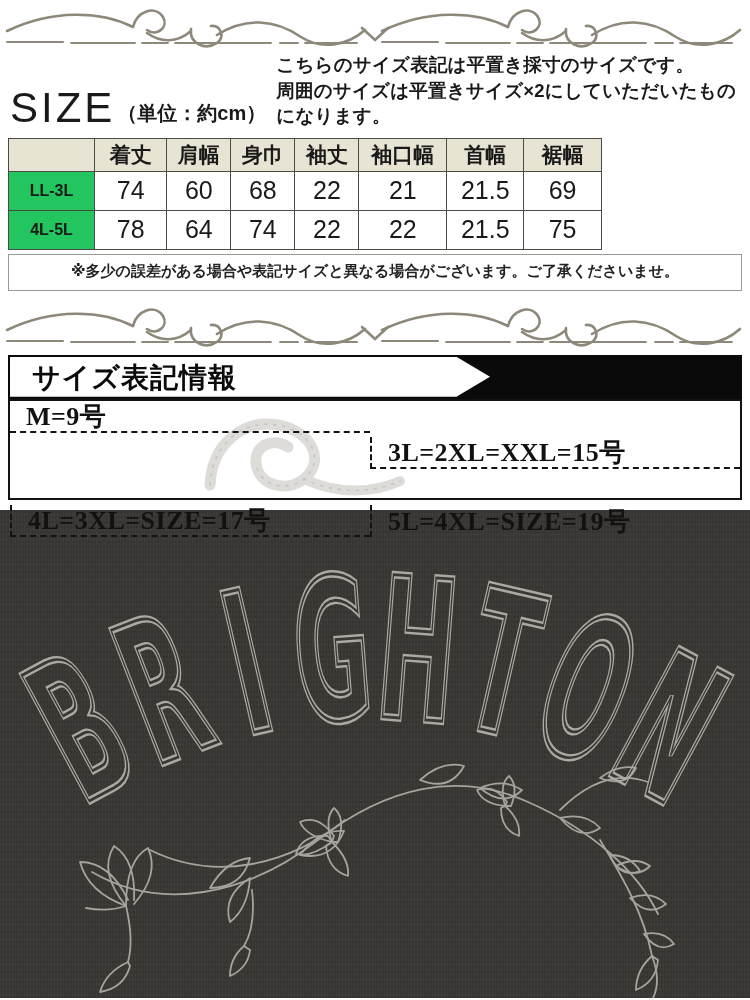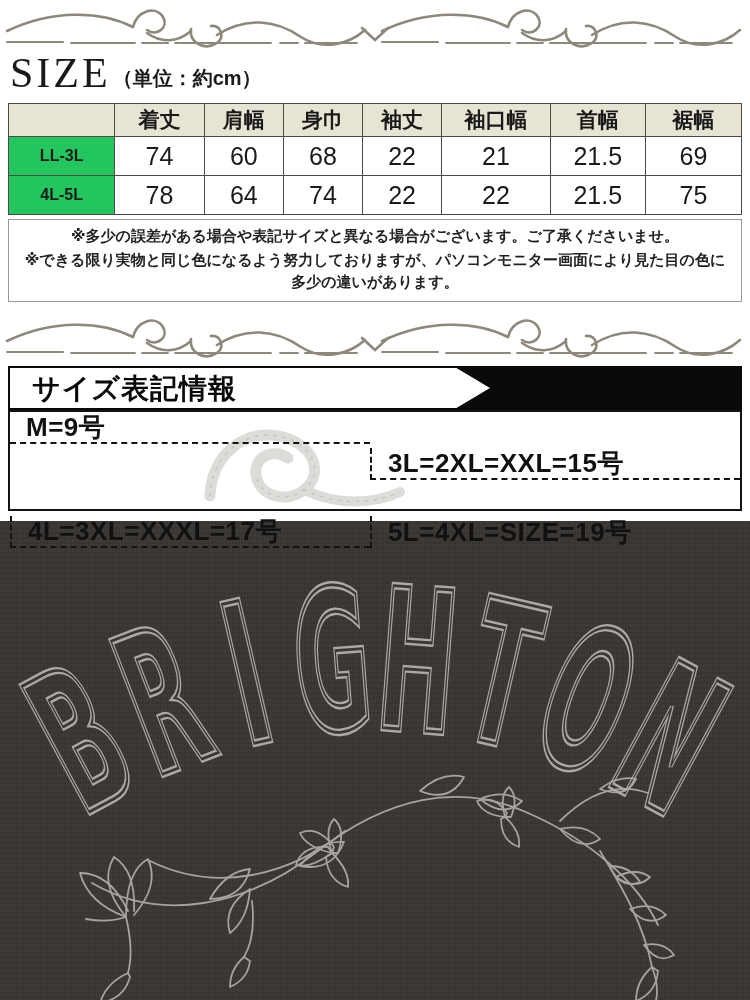--- a/index.html
+++ b/index.html
@@ -5,26 +5,26 @@
   html,body{margin:0;padding:0;background:#ffffff;}
   #page{width:750px;height:1000px;overflow:hidden;background:#fff;
         font-family:"Liberation Sans","DejaVu Sans",sans-serif;color:#1a1a1a;position:relative;}
 
   
   .scroll-border{display:block;width:750px;height:46px;margin-top:4px;}
   .scroll-border.second{margin-top:12px;}
 
   
   .header-row{display:flex;align-items:flex-end;padding:2px 12px 5px 10px;}
-  .size-title{font-size:42px;line-height:1;font-weight:500;letter-spacing:3px;font-family:Liberation Serif, serif;}
+  .size-title{font-size:42px;line-height:1;font-weight:500;letter-spacing:3px;font-family:Liberation Sans, sans-serif;}
   .unit{font-size:20px;font-weight:700;padding:0 0 2px 2px;white-space:nowrap;}
   .desc{font-size:18.5px;font-weight:700;line-height:1.38;margin-left:10px;letter-spacing:0.2px;}
 
   
-  table.size{width:734px;margin:4px 8px 0;border-collapse:collapse;table-layout:fixed;padding-left:15px;}
+  table.size{width:594px;margin:4px 8px 0;border-collapse:collapse;table-layout:fixed;padding-left:15px;}
   table.size th,table.size td{border:1px solid #4b4b45;text-align:center;padding:0;}
   table.size thead th{height:32px;font-size:21px;background:#e8e4d3;font-weight:700;}
   table.size tbody th{background:#22c55e;font-size:16px;font-weight:600;}
   table.size tbody td{height:38px;font-size:25px;font-weight:500;background:#fff;}
 
   
   .notes{margin:4px 8px 0;border:1px solid #9a9a94;padding:5px 10px 6px;font-size:15px;
          font-weight:600;line-height:1.42;color:#222;text-align:center;}
   .notes p{margin:0 0 3px;}
 
@@ -32,21 +32,21 @@
   .banner{margin:6px 8px 0;height:44px;background:#0a0a0a;position:relative;}
   .banner-arrow{position:absolute;left:2px;top:2px;bottom:2px;width:480px;background:#fff;
         clip-path:polygon(0 0,93% 0,100% 50%,93% 100%,0 100%);display:flex;align-items:flex-end;}
   .banner-title{font-family:"Liberation Serif","DejaVu Serif",serif;font-size:28px;font-weight:700;
         padding-left:22px;letter-spacing:1px;color:#0a0a0a;}
 
   
   .conv{margin:0 8px;border:2px solid #131313;position:relative;background:#fff;height:97px;}
   .conv-grid{display:grid;grid-template-columns:49.3% 50.7%;position:relative;z-index:1;height:100%;}
   .conv-cell{height:32.3px;display:flex;align-items:center;padding-left:16px;box-sizing:border-box;
-        font-family:Liberation Sans, sans-serif;font-size:26px;font-weight:600;letter-spacing:0.5px;color:#111;}
+        font-family:Liberation Serif, serif;font-size:26px;font-weight:600;letter-spacing:0.5px;color:#111;}
   .conv-cell.rb{border-bottom:2px dashed #131313;}
   .conv-cell.lb{border-left:2px dashed #131313;margin-top:36px;}
   .tape{position:absolute;left:182px;top:0;z-index:0;opacity:.5;}
 
   
   .photo{margin-top:10px;width:750px;height:488px;background-color:#3a3734;position:relative;
      background-image:
        repeating-linear-gradient(90deg, rgba(255,255,255,.028) 0 1px, rgba(0,0,0,0) 1px 3px),
        repeating-linear-gradient(0deg, rgba(0,0,0,.07) 0 2px, rgba(0,0,0,0) 2px 5px);}
   .embroidery{position:absolute;left:0;top:0;}
@@ -73,20 +73,24 @@
       </g>
     </defs>
     <use href="#scroll-motif" x="5" y="0"></use>
     <path d="M362,24 l13,12 l13,-12" stroke="#8d887a" stroke-width="2.6" fill="none" stroke-linecap="round"></path>
     <use href="#scroll-motif" x="380" y="0"></use>
   </svg>
 
   <div class="header-row">
     <span class="size-title">SIZE</span>
     <span class="unit">（単位：約cm）</span>
+    <div class="desc">
+      <div>こちらのサイズ表記は平置き採寸のサイズです。</div>
+      <div>周囲のサイズは平置きサイズ×2にしていただいたものになります。</div>
+    </div>
   </div>
 
   <table class="size">
     <colgroup>
       <col style="width:14.5%">
         <col style="width:12.2%">
         <col style="width:10.8%">
         <col style="width:10.8%">
       <col style="width:10.8%">
         <col style="width:14.8%">
@@ -124,21 +128,20 @@
         <td>22</td>
         <td>22</td>
         <td>21.5</td>
         <td>75</td>
       </tr>
     </tbody>
   </table>
 
   <div class="notes">
     <p>※多少の誤差がある場合や表記サイズと異なる場合がございます。ご了承くださいませ。</p>
-    <p>※できる限り実物と同じ色になるよう努力しておりますが、パソコンモニター画面により見た目の色に多少の違いがあります。</p>
   </div>
 
   <svg class="scroll-border second" viewBox="0 0 750 46">
     <use href="#scroll-motif" x="5" y="0"></use>
     <path d="M362,24 l13,12 l13,-12" stroke="#8d887a" stroke-width="2.6" fill="none" stroke-linecap="round"></path>
     <use href="#scroll-motif" x="380" y="0"></use>
   </svg>
 
   <div class="banner">
     <div class="banner-arrow">
@@ -151,21 +154,21 @@
       <g fill="none" stroke-linecap="round">
         <path d="M18,84 C20,42 52,18 86,24 C120,30 134,60 112,78 C94,92 66,84 64,62 C62,44 82,36 96,46" stroke="#bdbab4" stroke-width="11"></path>
         <path d="M112,78 C146,94 182,92 208,80" stroke="#bdbab4" stroke-width="10"></path>
         <path d="M18,84 C20,42 52,18 86,24 C120,30 134,60 112,78 C94,92 66,84 64,62" stroke="#8f8d88" stroke-width="1.6" stroke-dasharray="2 7"></path>
         <path d="M112,78 C146,94 182,92 208,80" stroke="#8f8d88" stroke-width="1.6" stroke-dasharray="2 7"></path>
       </g>
     </svg>
     <div class="conv-grid">
       <div class="conv-cell rb">M=9号</div>
       <div class="conv-cell rb lb">3L=2XL=XXL=15号</div>
-      <div class="conv-cell rb lb">4L=3XL=XXXL=17号</div>
+      <div class="conv-cell rb lb">4L=3XL=SIZE=17号</div>
       <div class="conv-cell lb">5L=4XL=SIZE=19号</div>
     </div>
   </div>
 
   <div class="photo">
     <svg class="embroidery" width="750" height="488" viewBox="0 0 750 488">
 
       <g class="emb-letter">
         <text class="emb-outer" text-anchor="middle" transform="translate(112.5 278.4) rotate(-28.3) scale(0.8 1.7)">B</text>
         <text class="emb-outer" text-anchor="middle" transform="translate(187.5 243.6) rotate(-21.1) scale(0.8 1.7)">R</text>

